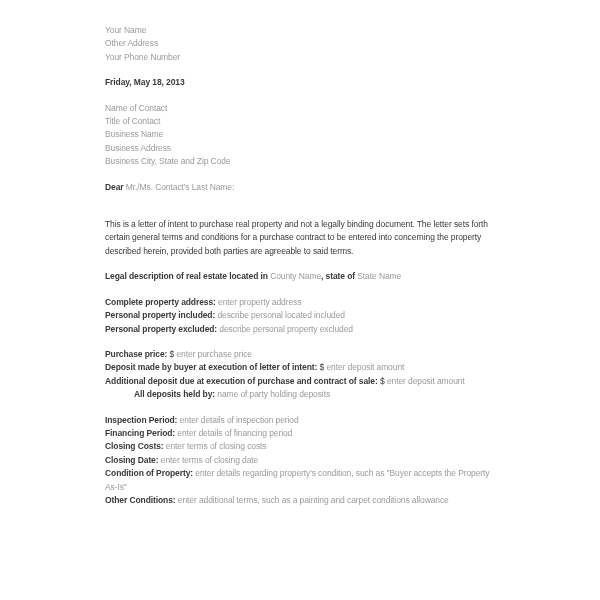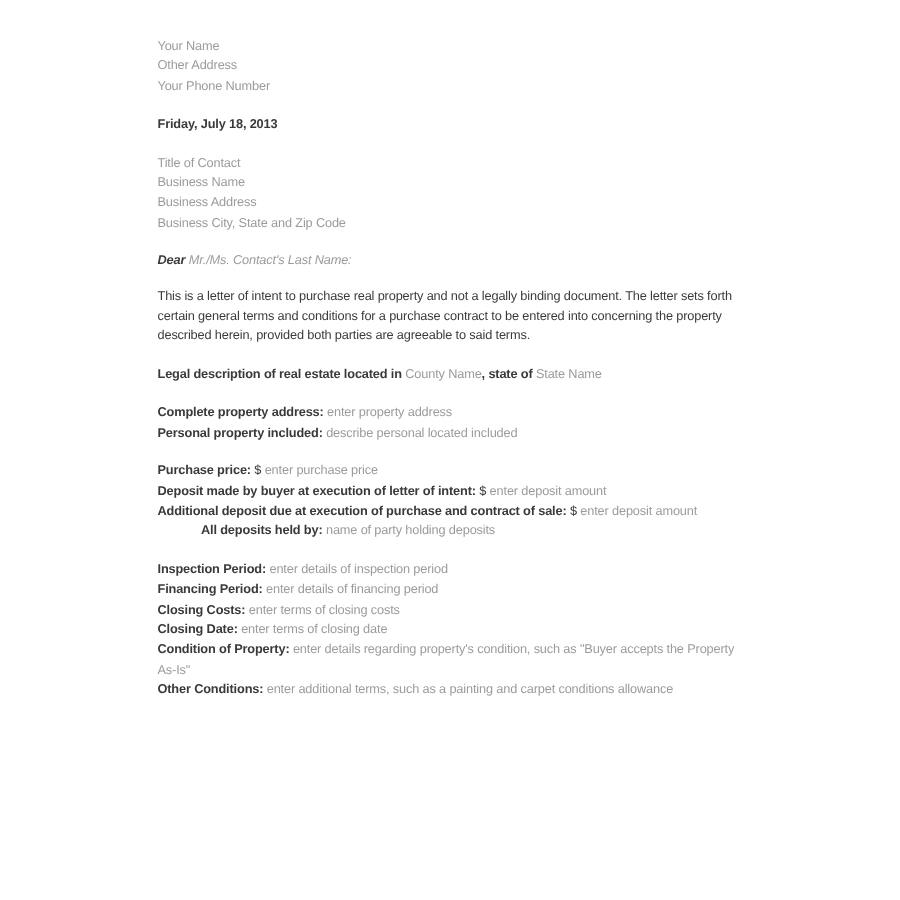--- a/index.html
+++ b/index.html
@@ -16,21 +16,21 @@
     color: #3a3a3a;
     overflow: hidden;
   }
   .content {
     position: absolute;
     left: 105px;
     top: 24px;
     width: 388px;
   }
   .block { margin-bottom: 12px; }
-  .block-tight { margin-bottom: 10px; font-style: italic; }
+  .block-tight { margin-bottom: 24px; }
   .muted { color: #9b9b9b; }
   .bold { font-weight: bold; color: #3a3a3a; }
   .u { }
   .ph { color: #9b9b9b; }
   .row { margin: 0; }
   .indent { padding-left: 29px; }
   .footer {
     position: absolute;
     left: 105px;
     width: 385px;
@@ -49,23 +49,24 @@
 
 <div class="page">
   <div class="content">
 
     <div class="block muted">
       <div class="row">Your Name</div>
       <div class="row">Other Address</div>
       <div class="row">Your Phone Number</div>
     </div>
 
-    <div class="block bold">Friday, July 18, 2013</div>
+    <div class="block bold">Friday, May 18, 2013</div>
 
     <div class="block muted">
+      <div class="row">Name of Contact</div>
       <div class="row">Title of Contact</div>
       <div class="row">Business Name</div>
       <div class="row">Business Address</div>
       <div class="row">Business City, State and Zip Code</div>
     </div>
 
     <div class="block-tight">
       <span class="bold">Dear</span>
       <span class="ph">Mr./Ms. Contact's Last Name:</span>
     </div>
@@ -79,20 +80,24 @@
     </div>
 
     <div class="block">
       <div class="row">
         <span class="bold">Complete property address:</span>
         <span class="ph u">enter property address</span>
       </div>
       <div class="row">
         <span class="bold">Personal property included:</span>
         <span class="ph u">describe personal located included</span>
+      </div>
+      <div class="row">
+        <span class="bold">Personal property excluded:</span>
+        <span class="ph u">describe personal property excluded</span>
       </div>
     </div>
 
     <div class="block">
       <div class="row">
         <span class="bold">Purchase price:</span>
         <span>$</span>
         <span class="ph u">enter purchase price</span>
       </div>
       <div class="row">

